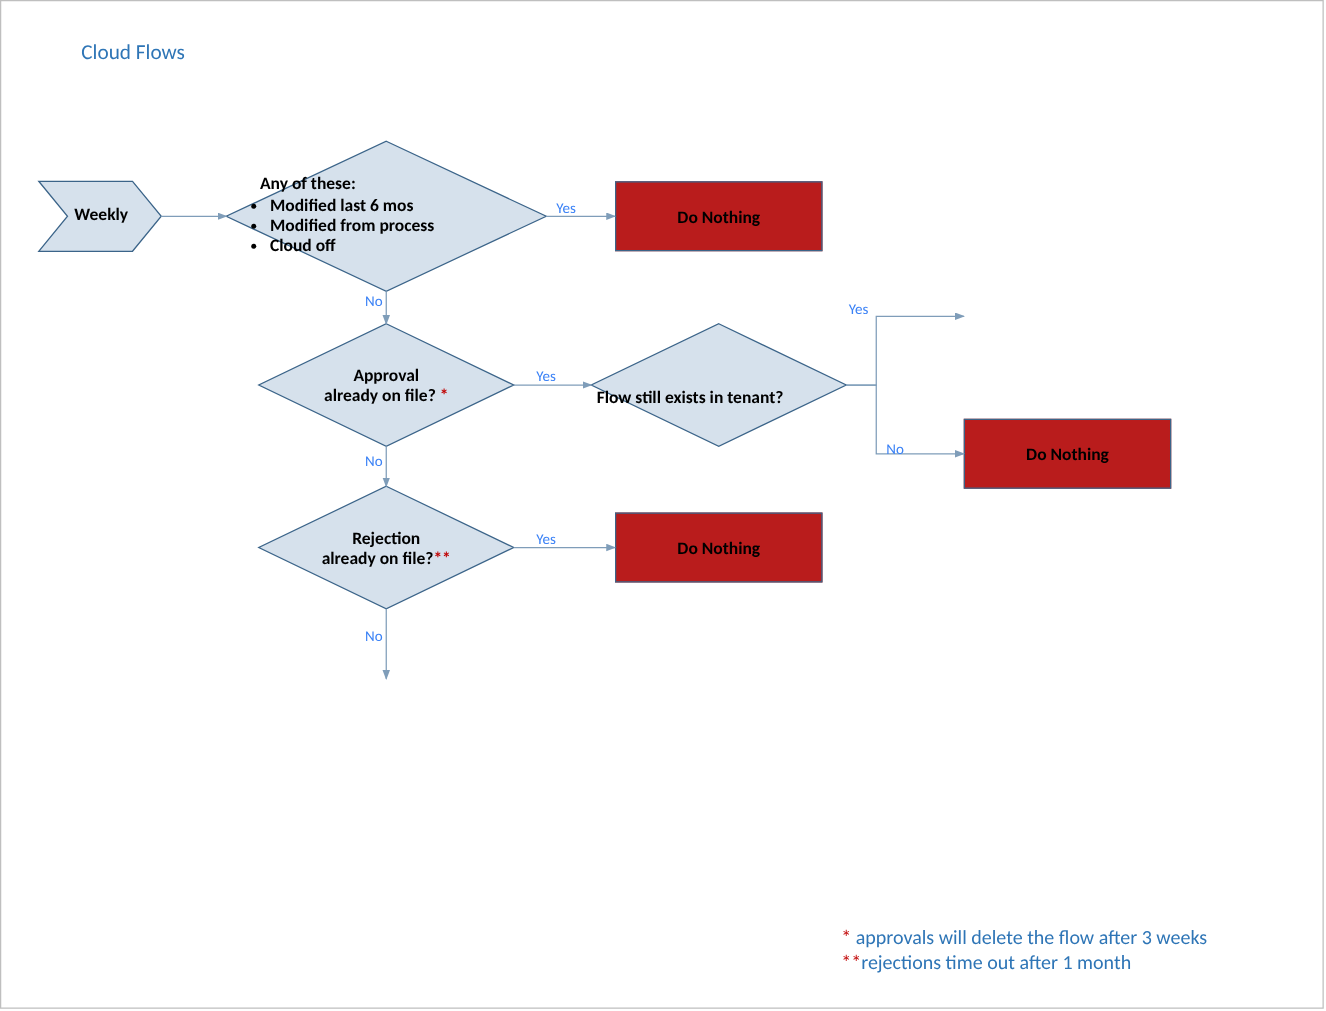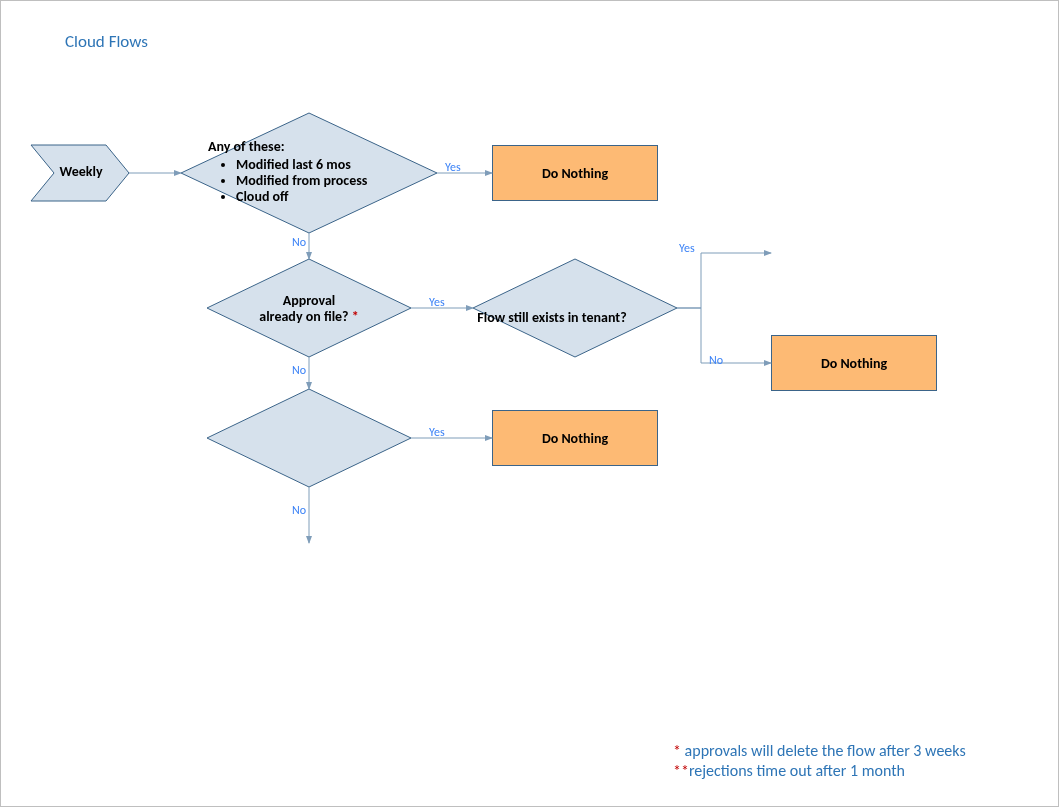--- a/index.html
+++ b/index.html
@@ -21,21 +21,21 @@
     position: absolute;
     color: #2e75b6;
     font-size: 17px;
     font-weight: 400;
   }
   .shape {
     position: absolute;
     box-sizing: border-box;
   }
   .process {
-    background: #fdba74;
+    background: #b91c1c;
     border: 1px solid #3b6489;
     display: flex;
     align-items: center;
     justify-content: center;
     text-align: center;
     font-size: 14px;
     font-weight: 700;
     color: #000;
     padding: 4px;
   }
@@ -43,21 +43,21 @@
     position: absolute;
     text-align: center;
     font-size: 14px;
     font-weight: 700;
     color: #000;
     line-height: 1.15;
     pointer-events: none;
   }
   .bullets {
     list-style: disc;
-    margin: 2px 0 0 28px;
+    margin: 2px 0 0 8px;
     padding: 0;
     text-align: left;
     font-weight: 700;
   }
   .bullets li { margin: 0; }
   .edge-label {
     position: absolute;
     font-size: 12px;
     color: #3b82f6;
   }
@@ -111,20 +111,24 @@
   <div class="decision-text" style="left:476px; top:299px; width:150px;margin-top:10px;">Flow still exists in tenant?</div>
 
 
   <div class="shape process" style="left:770px; top:334px; width:166px; height:56px;">
     <span>Do Nothing</span>
   </div>
 
   <svg class="shape" style="left:206px; top:388px;" width="204" height="98">
     <polygon points="102,0 204,49 102,98 0,49" fill="#d6e1ec" stroke="#3b6489" stroke-width="1"></polygon>
   </svg>
+  <div class="decision-text" style="left:236px; top:422px; width:144px;">
+    <span>Rejection</span><br>
+    <span>already on file?</span><span class="red">**</span>
+  </div>
 
   <div class="shape process" style="left:491px; top:409px; width:166px; height:56px;">
     <span>Do Nothing</span>
   </div>
 
 
   <svg style="left:0; top:0;" width="1059" height="807">
     <defs>
       <marker id="arrow" markerWidth="8" markerHeight="8" refX="7" refY="3" orient="auto">
         <path d="M0,0 L8,3 L0,6 Z" fill="#7f9db9"></path>

